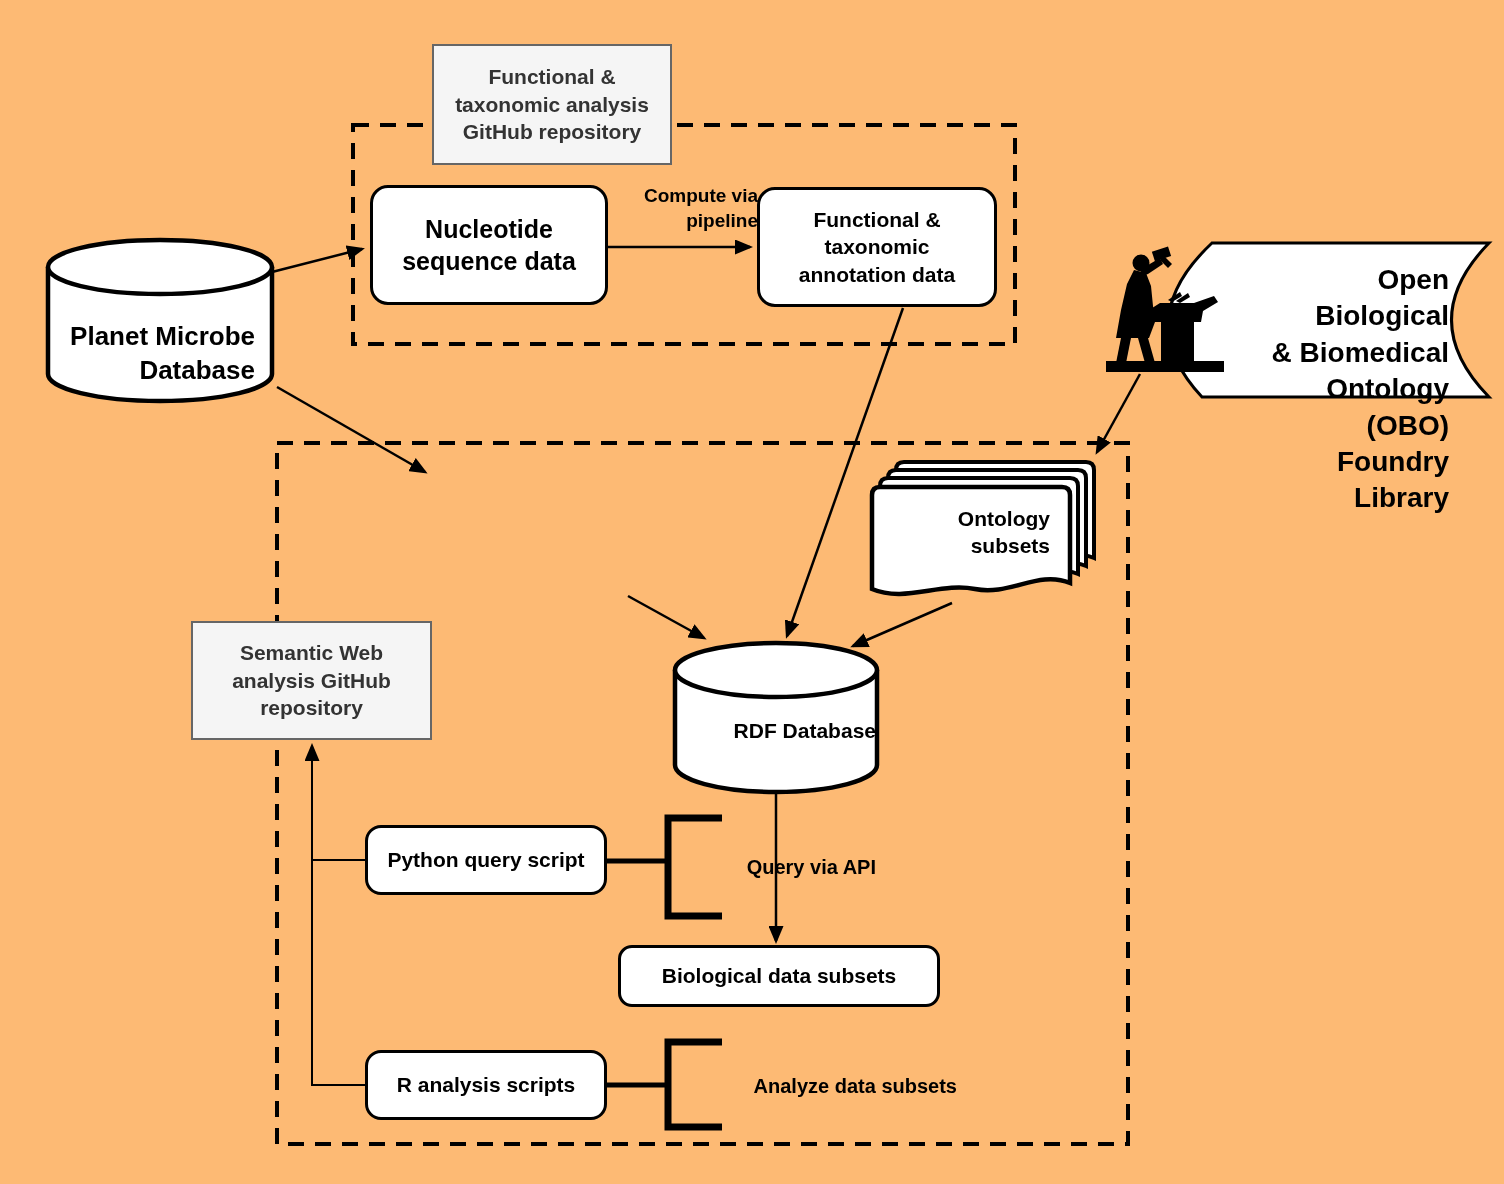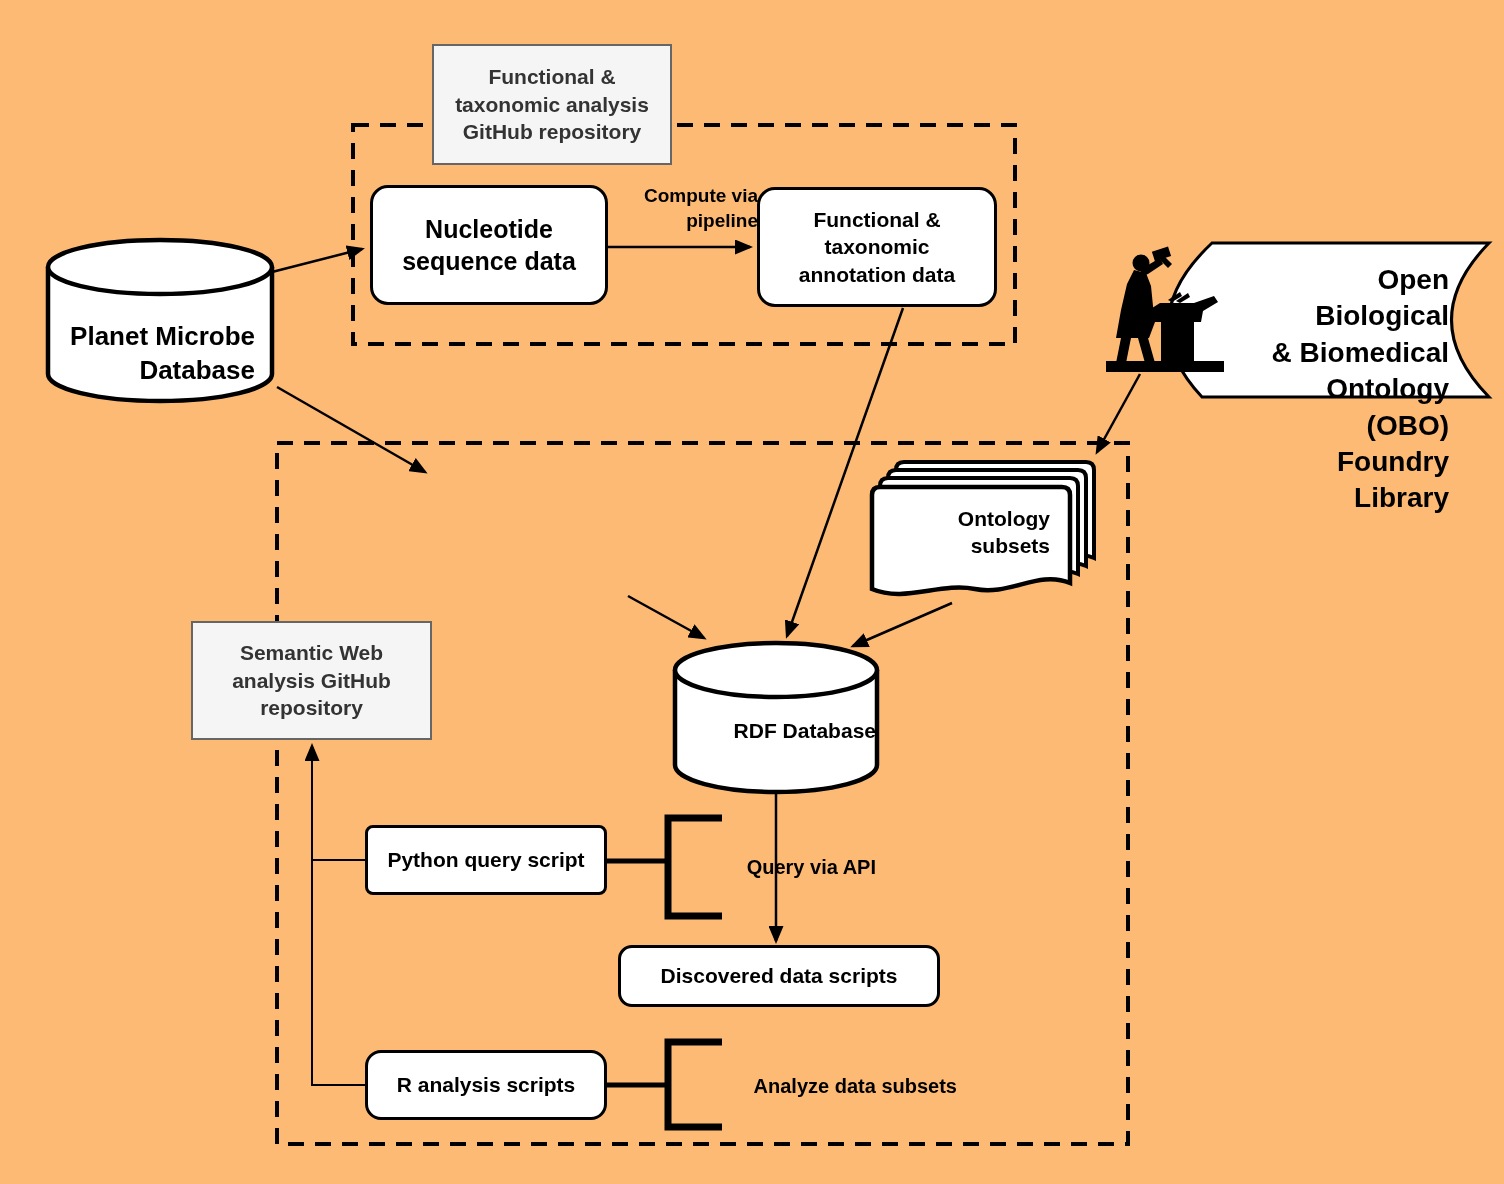--- a/index.html
+++ b/index.html
@@ -97,22 +97,22 @@
 GitHub repository</div>
   <div class="graybox" style="left:191px;top:621px;width:241px;height:119px;">Semantic Web
 analysis GitHub
 repository</div>
 
   <div class="node" style="left:370px;top:185px;width:238px;height:120px;font-size:25px;">Nucleotide
 sequence data</div>
   <div class="node" style="left:757px;top:187px;width:240px;height:120px;font-size:21px;">Functional &amp;
 taxonomic
 annotation data</div>
-  <div class="node" style="left:365px;top:825px;width:242px;height:70px;font-size:21px;border-radius:8px;">Python query script</div>
-  <div class="node" style="left:618px;top:945px;width:322px;height:62px;font-size:21px;border-radius:14px;">Discovered data scripts</div>
+  <div class="node" style="left:365px;top:825px;width:242px;height:70px;font-size:21px;border-radius:16px;">Python query script</div>
+  <div class="node" style="left:618px;top:945px;width:322px;height:62px;font-size:21px;border-radius:14px;">Biological data subsets</div>
   <div class="node" style="left:365px;top:1050px;width:242px;height:70px;font-size:21px;border-radius:16px;">R analysis scripts</div>
 
   <div class="lbl" style="left:65px;top:320px;width:190px;font-size:26px;">Planet Microbe
 Database</div>
   <div class="lbl" style="left:608px;top:184px;width:150px;font-size:19px;">Compute via
 pipeline</div>
   <div class="lbl" style="left:1244px;top:262px;width:205px;font-size:28px;">Open Biological
 &amp; Biomedical
 Ontology (OBO)
 Foundry Library</div>

